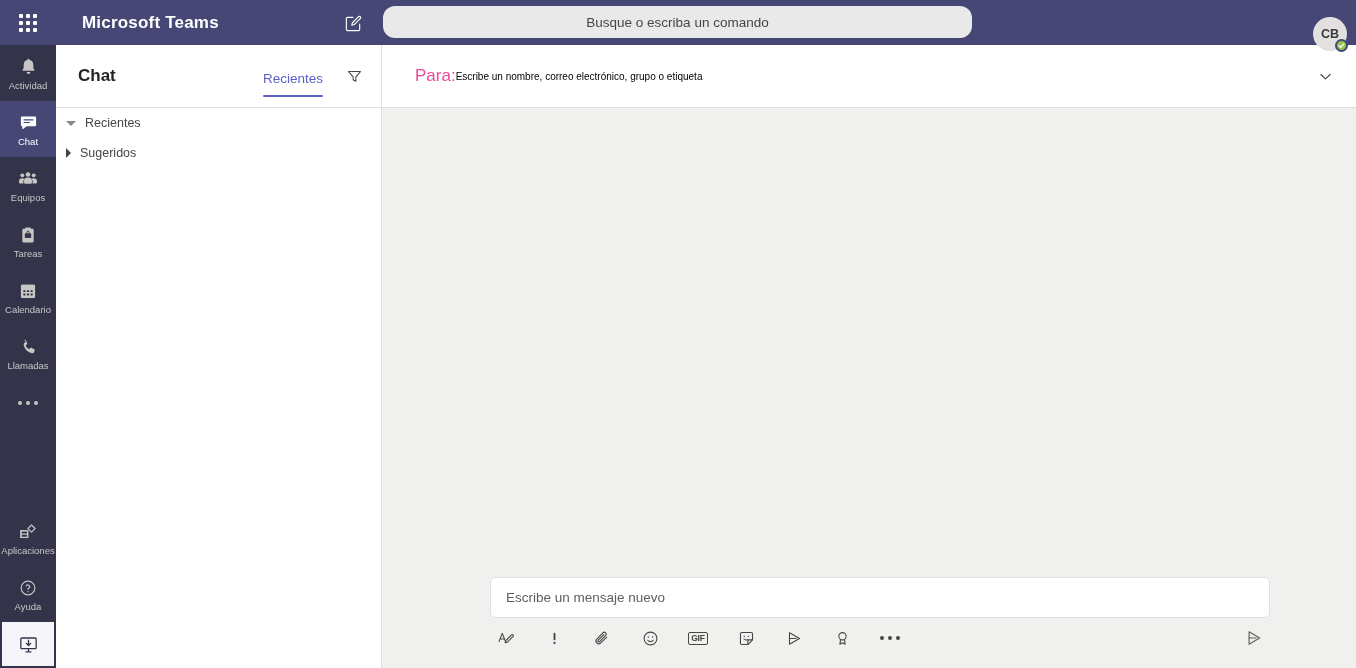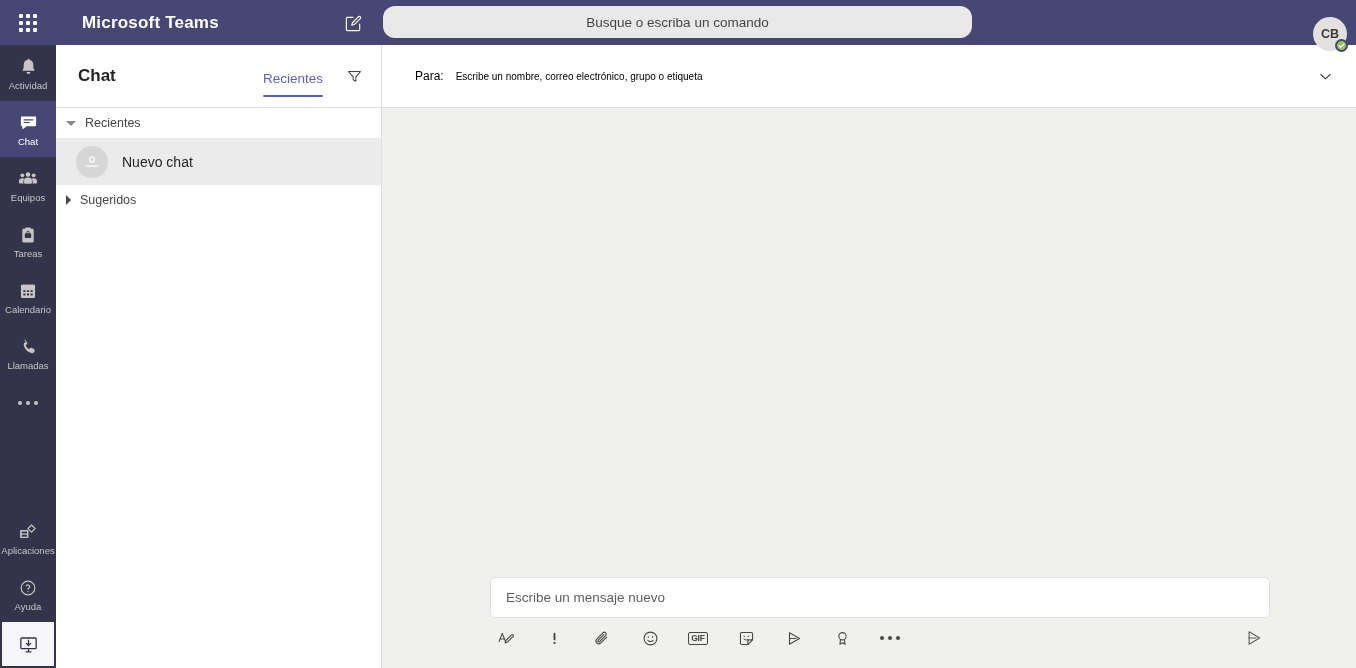--- a/index.html
+++ b/index.html
@@ -166,21 +166,21 @@
 
   
   .main { flex: 1; display:flex; flex-direction: column; background: #f0f0ef; min-width: 0; }
   .to-row {
     height: 63px; min-height:63px;
     background:#ffffff;
     border-bottom: 1px solid #e1dfdd;
     display:flex; align-items:center;
     padding-left: 33px; padding-right: 16px;
   }
-  .to-label { font-size: 12px; color:#000000; margin-right: 12px; }
+  .to-label { font-size: 17px; color:#ec4899; }
   .to-input {
     flex:1; font-size: 10px; color:#000000; cursor:text;
   }
   .chevron-btn { width: 30px;height:30px;display:flex;align-items:center;justify-content:center;cursor:pointer; }
 
   .msg-area { flex:1; }
 
   .composer { padding: 0 86px 10px 108px; }
   .msg-box {
     height: 41px; background:#ffffff;
@@ -386,29 +386,20 @@
             </svg>
           </div>
         </div>
       </div>
 
       <div class="cl-section">
         <span class="tri-down"></span>
         <span>Recientes</span>
       </div>
 
-      <div class="cl-row">
-        <span class="cl-avatar">
-          <svg width="20" height="20" viewBox="0 0 24 24" fill="none" stroke="#ffffff" stroke-width="1.5">
-            <circle cx="12" cy="9" r="3"></circle>
-            <path d="M5.6 16.8h12.8" stroke-linecap="round"></path>
-          </svg>
-        </span>
-        <span class="cl-row-name">Nuevo chat</span>
-      </div>
 
       <div class="cl-section">
         <span class="tri-right"></span>
         <span>Sugeridos</span>
       </div>
     </div>
 
     <div class="main">
 
       <div class="to-row">

